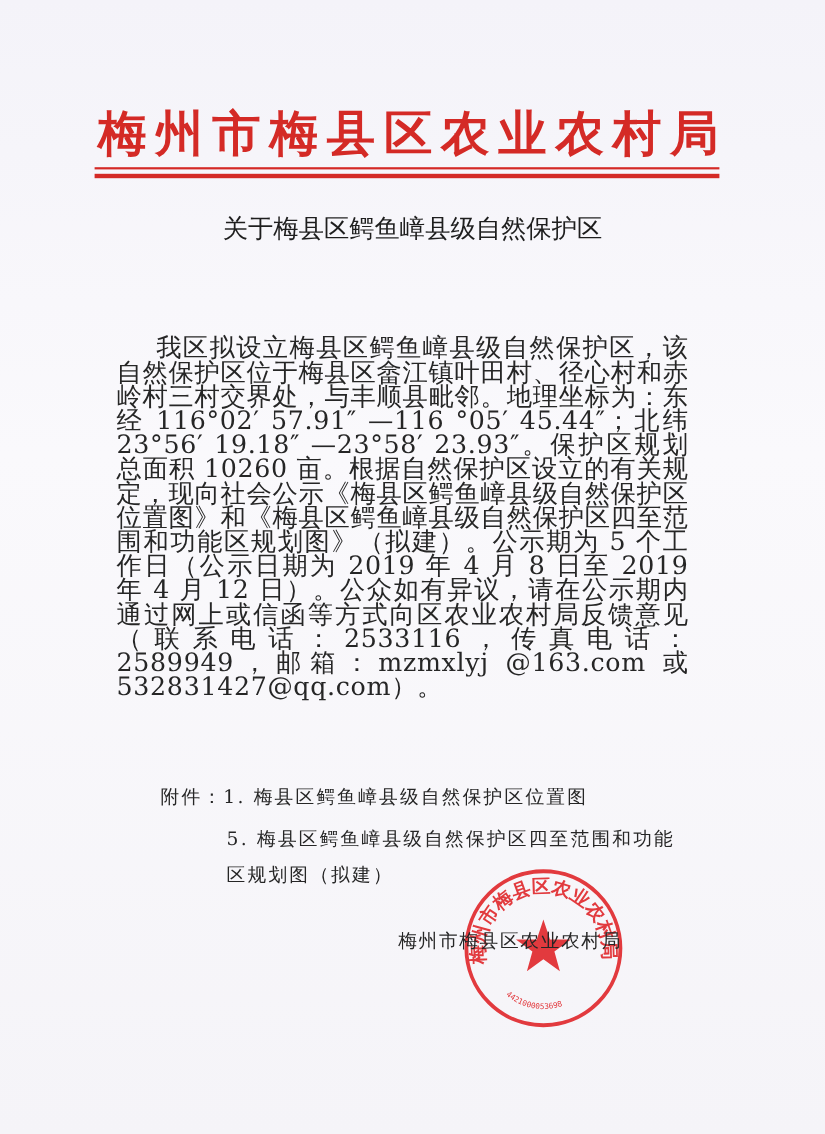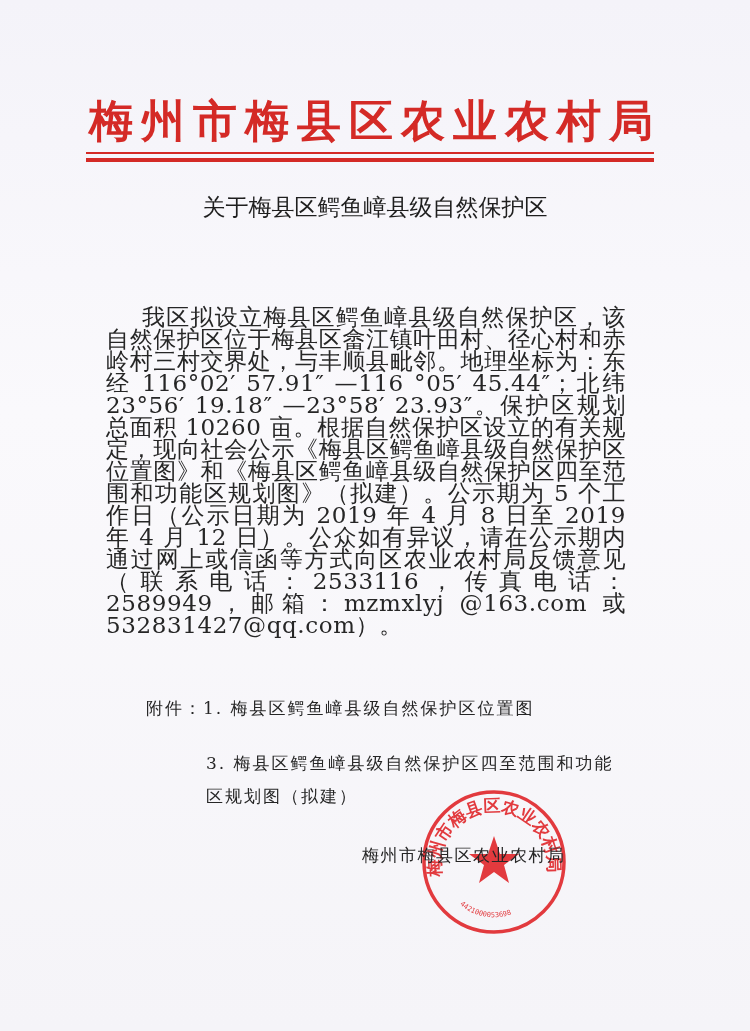--- a/index.html
+++ b/index.html
@@ -25,21 +25,21 @@
       font-family: "DejaVu Sans", sans-serif; font-size: 23px; color: #1e1e1e;
     }
     .title.l1 { top: 192px; }
     .title.l2 { top: 244px; }
     .body-text {
       position: absolute; left: 106px; width: 520px; top: 294px;
       font-size: 23px; line-height: 22px; text-align: justify;
       letter-spacing: 0.6px; text-indent: 36px; color: #262626; margin-top: 12px;
     }
     .attach { position: absolute; left: 146px; font-size: 17px; letter-spacing: 2px; color: #262626; }
-    .a1 { top: 697px; }
+    .a1 { top: 713px; }
     .a2 { top: 747px; left: 206px; width: 420px; line-height: 33px; }
     .sign { position: absolute; font-size: 17px; letter-spacing: 1.5px; color: #262626; }
     .sign.org { top: 844px; left: 362px; }
     .sign.date { top: 876px; left: 428px; }
     .seal { position: absolute; left: 420px; top: 788px; width: 148px; height: 148px; opacity: 0.9; }
   </style>
 </head>
 <body>
 
 <div class="page">
@@ -47,21 +47,21 @@
   <div class="rule thin"></div>
   <div class="rule thick"></div>
 
   <div class="title l1">关于梅县区鳄鱼嶂县级自然保护区</div>
 
   <div class="body-text">我区拟设立梅县区鳄鱼嶂县级自然保护区，该自然保护区位于梅县区畲江镇叶田村、径心村和赤岭村三村交界处，与丰顺县毗邻。地理坐标为：东经 116°02′ 57.91″ —116 °05′ 45.44″；北纬 23°56′ 19.18″ —23°58′ 23.93″。保护区规划总面积 10260 亩。根据自然保护区设立的有关规定，现向社会公示《梅县区鳄鱼嶂县级自然保护区位置图》和《梅县区鳄鱼嶂县级自然保护区四至范围和功能区规划图》（拟建）。公示期为 5 个工作日（公示日期为 2019 年 4 月 8 日至 2019 年 4 月 12 日）。公众如有异议，请在公示期内通过网上或信函等方式向区农业农村局反馈意见（联系电话：2533116，传真电话：2589949，邮箱：mzmxlyj @163.com 或 532831427@qq.com）。</div>
 
   <div class="attach a1">
     <span>附件：</span><span>1. 梅县区鳄鱼嶂县级自然保护区位置图</span>
   </div>
-  <div class="attach a2">3. 梅县区鳄鱼嶂县级自然保护区四至范围和功能区规划图（拟建）</div>
+  <div class="attach a2">5. 梅县区鳄鱼嶂县级自然保护区四至范围和功能区规划图（拟建）</div>
 
   <svg class="seal" viewBox="0 0 148 148">
     <circle cx="74" cy="74" r="70" fill="none" stroke="#e0262a" stroke-width="3.5"></circle>
     <defs>
         <path id="arc" d="M 22 92 A 54 54 0 1 1 126 92"></path>
       </defs>
     <text font-family="DejaVu Sans, sans-serif" font-size="17" fill="#e0262a" font-weight="bold">
       <textPath href="#arc" startOffset="2%">梅州市梅县区农业农村局</textPath>
     </text>
     <polygon points="74,48 80,66 99,66 84,77 89,95 74,84 59,95 64,77 49,66 68,66" fill="#e0262a"></polygon>

